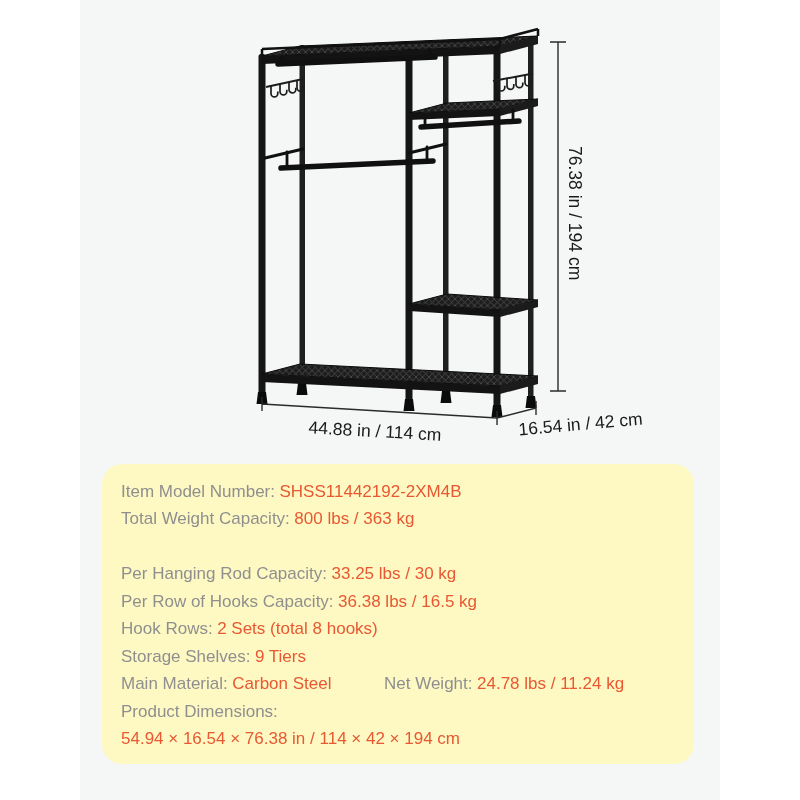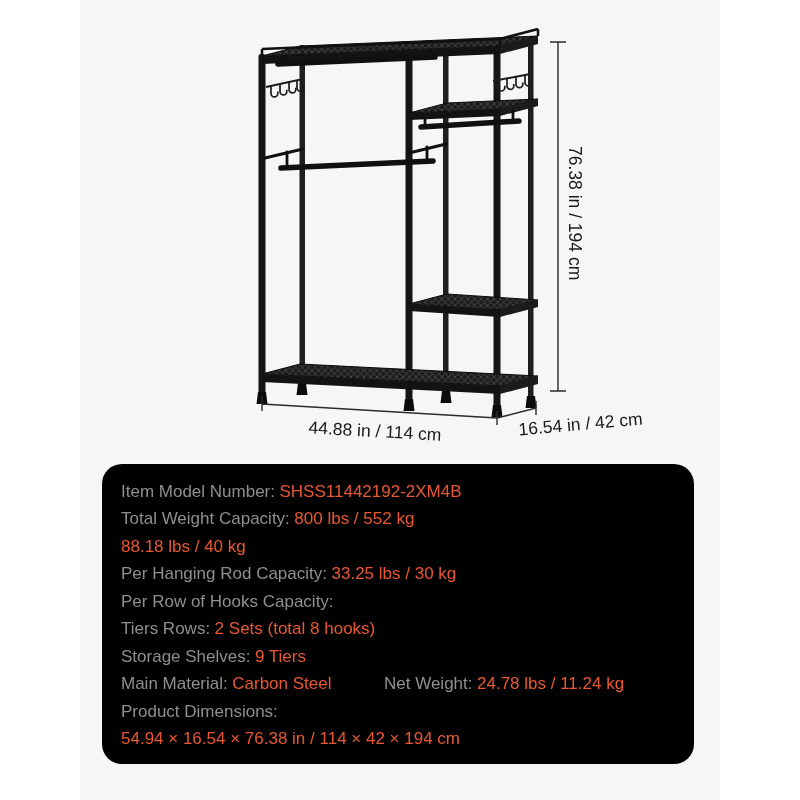--- a/index.html
+++ b/index.html
@@ -8,21 +8,21 @@
   .canvas{position:absolute;left:80px;top:0;width:640px;height:800px;background:#f5f6f6;}
   .rack-svg{position:absolute;left:0;top:0;}
 
   
   .dim{position:absolute;color:#1a1a1a;font-size:17.5px;line-height:22px;white-space:nowrap;}
   .dim-height{left:564px;top:146px;writing-mode:vertical-rl;}
   .dim-width{left:270px;top:420px;width:210px;text-align:center;transform:rotate(3.2deg);}
   .dim-depth{left:508px;top:413px;width:145px;text-align:center;transform:rotate(-5deg);}
 
   
-  .card{position:absolute;left:102px;top:464px;width:592px;height:300px;background:#000000;
+  .card{position:absolute;left:102px;top:464px;width:592px;height:300px;background:#fef9c3;
         border-radius:20px;box-sizing:border-box;padding:14px 0 11px 19px;}
   .row{height:27.5px;display:flex;align-items:center;font-size:17px;white-space:nowrap;}
   .pair{display:grid;grid-template-columns:263px 1fr;}
   .pair .cell{display:flex;align-items:center;}
   .lbl{color:#8f8f8f;font-weight:400;margin-right:4.5px;}
   .val{color:#e85832;font-weight:400;}
 </style>
 </head>
 <body>
 
@@ -120,34 +120,34 @@
   <div class="dim dim-width">44.88 in / 114 cm</div>
   <div class="dim dim-depth">16.54 in / 42 cm</div>
 
   <div class="card">
     <div class="row">
       <span class="lbl">Item Model Number:</span>
       <span class="val">SHSS11442192-2XM4B</span>
     </div>
     <div class="row">
       <span class="lbl">Total Weight Capacity:</span>
-      <span class="val">800 lbs / 552 kg</span>
+      <span class="val">800 lbs / 363 kg</span>
     </div>
     <div class="row">
-      <span class="val">88.18 lbs / 40 kg</span>
     </div>
     <div class="row">
       <span class="lbl">Per Hanging Rod Capacity:</span>
       <span class="val">33.25 lbs / 30 kg</span>
     </div>
     <div class="row">
       <span class="lbl">Per Row of Hooks Capacity:</span>
+      <span class="val">36.38 lbs / 16.5 kg</span>
     </div>
     <div class="row">
-      <span class="lbl">Tiers Rows:</span>
+      <span class="lbl">Hook Rows:</span>
       <span class="val">2 Sets (total 8 hooks)</span>
     </div>
 
     <div class="row pair">
       <span class="cell">
         <span class="lbl">Storage Shelves:</span>
         <span class="val">9 Tiers</span>
       </span>
     </div>
     <div class="row pair">

